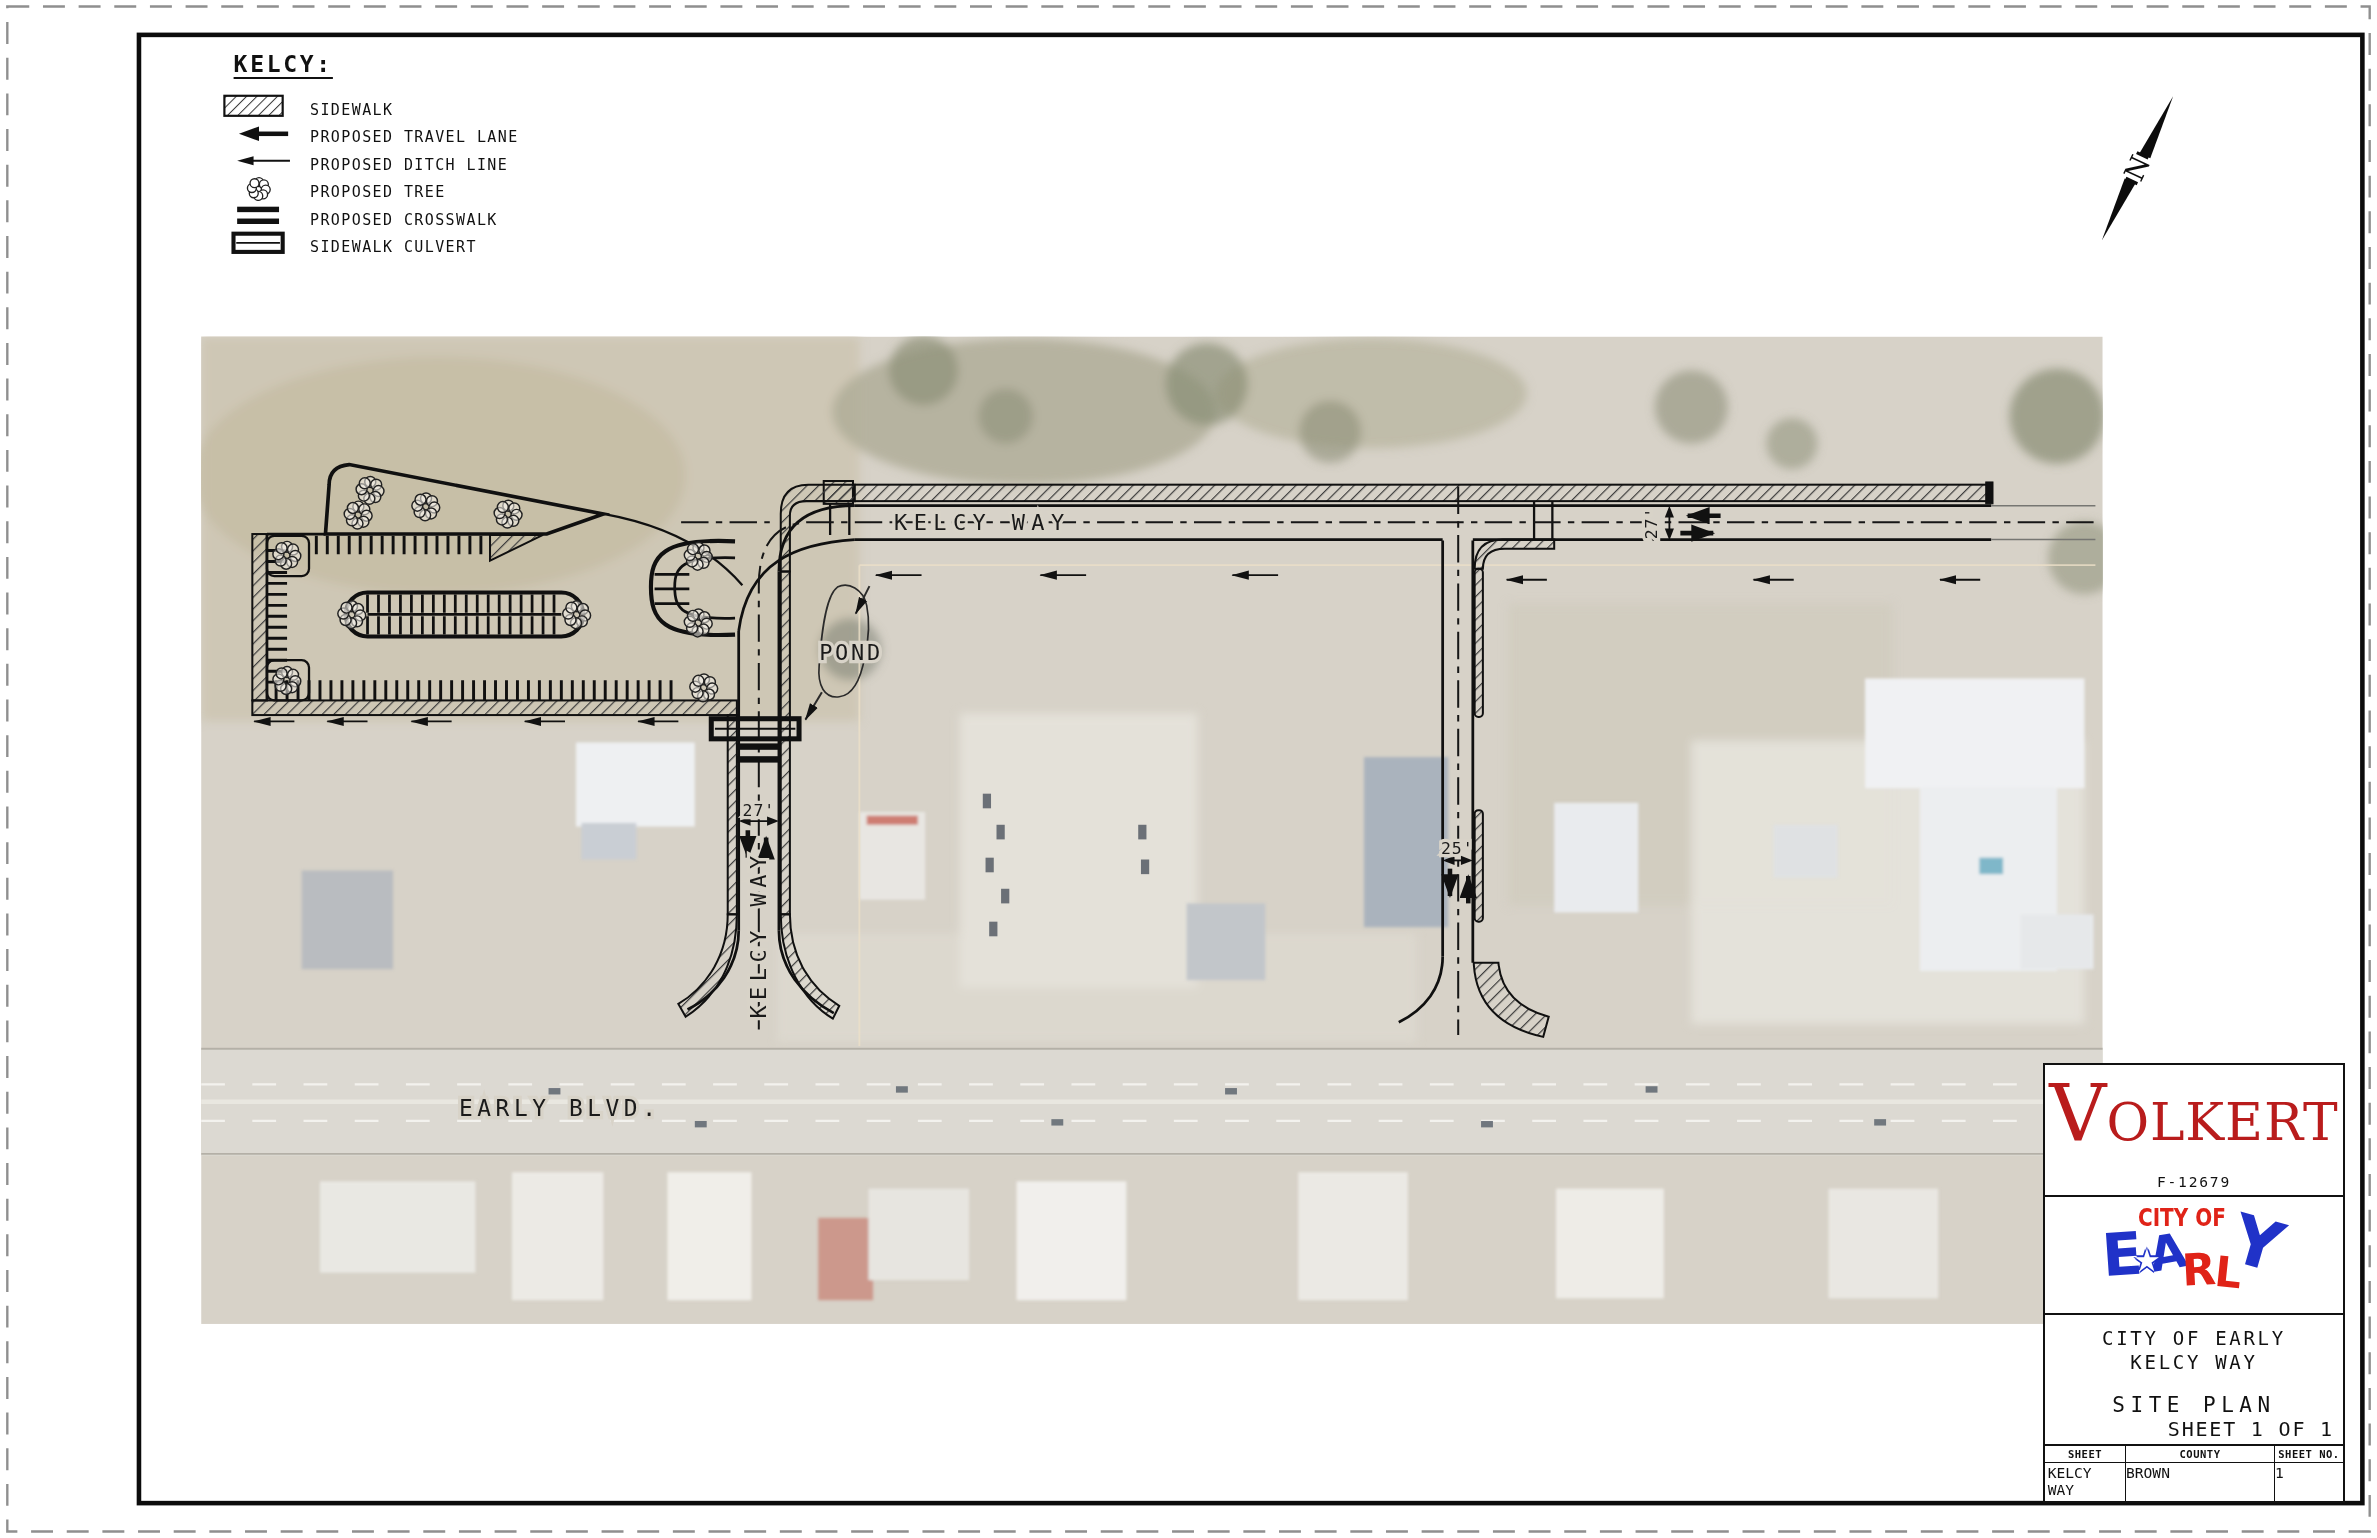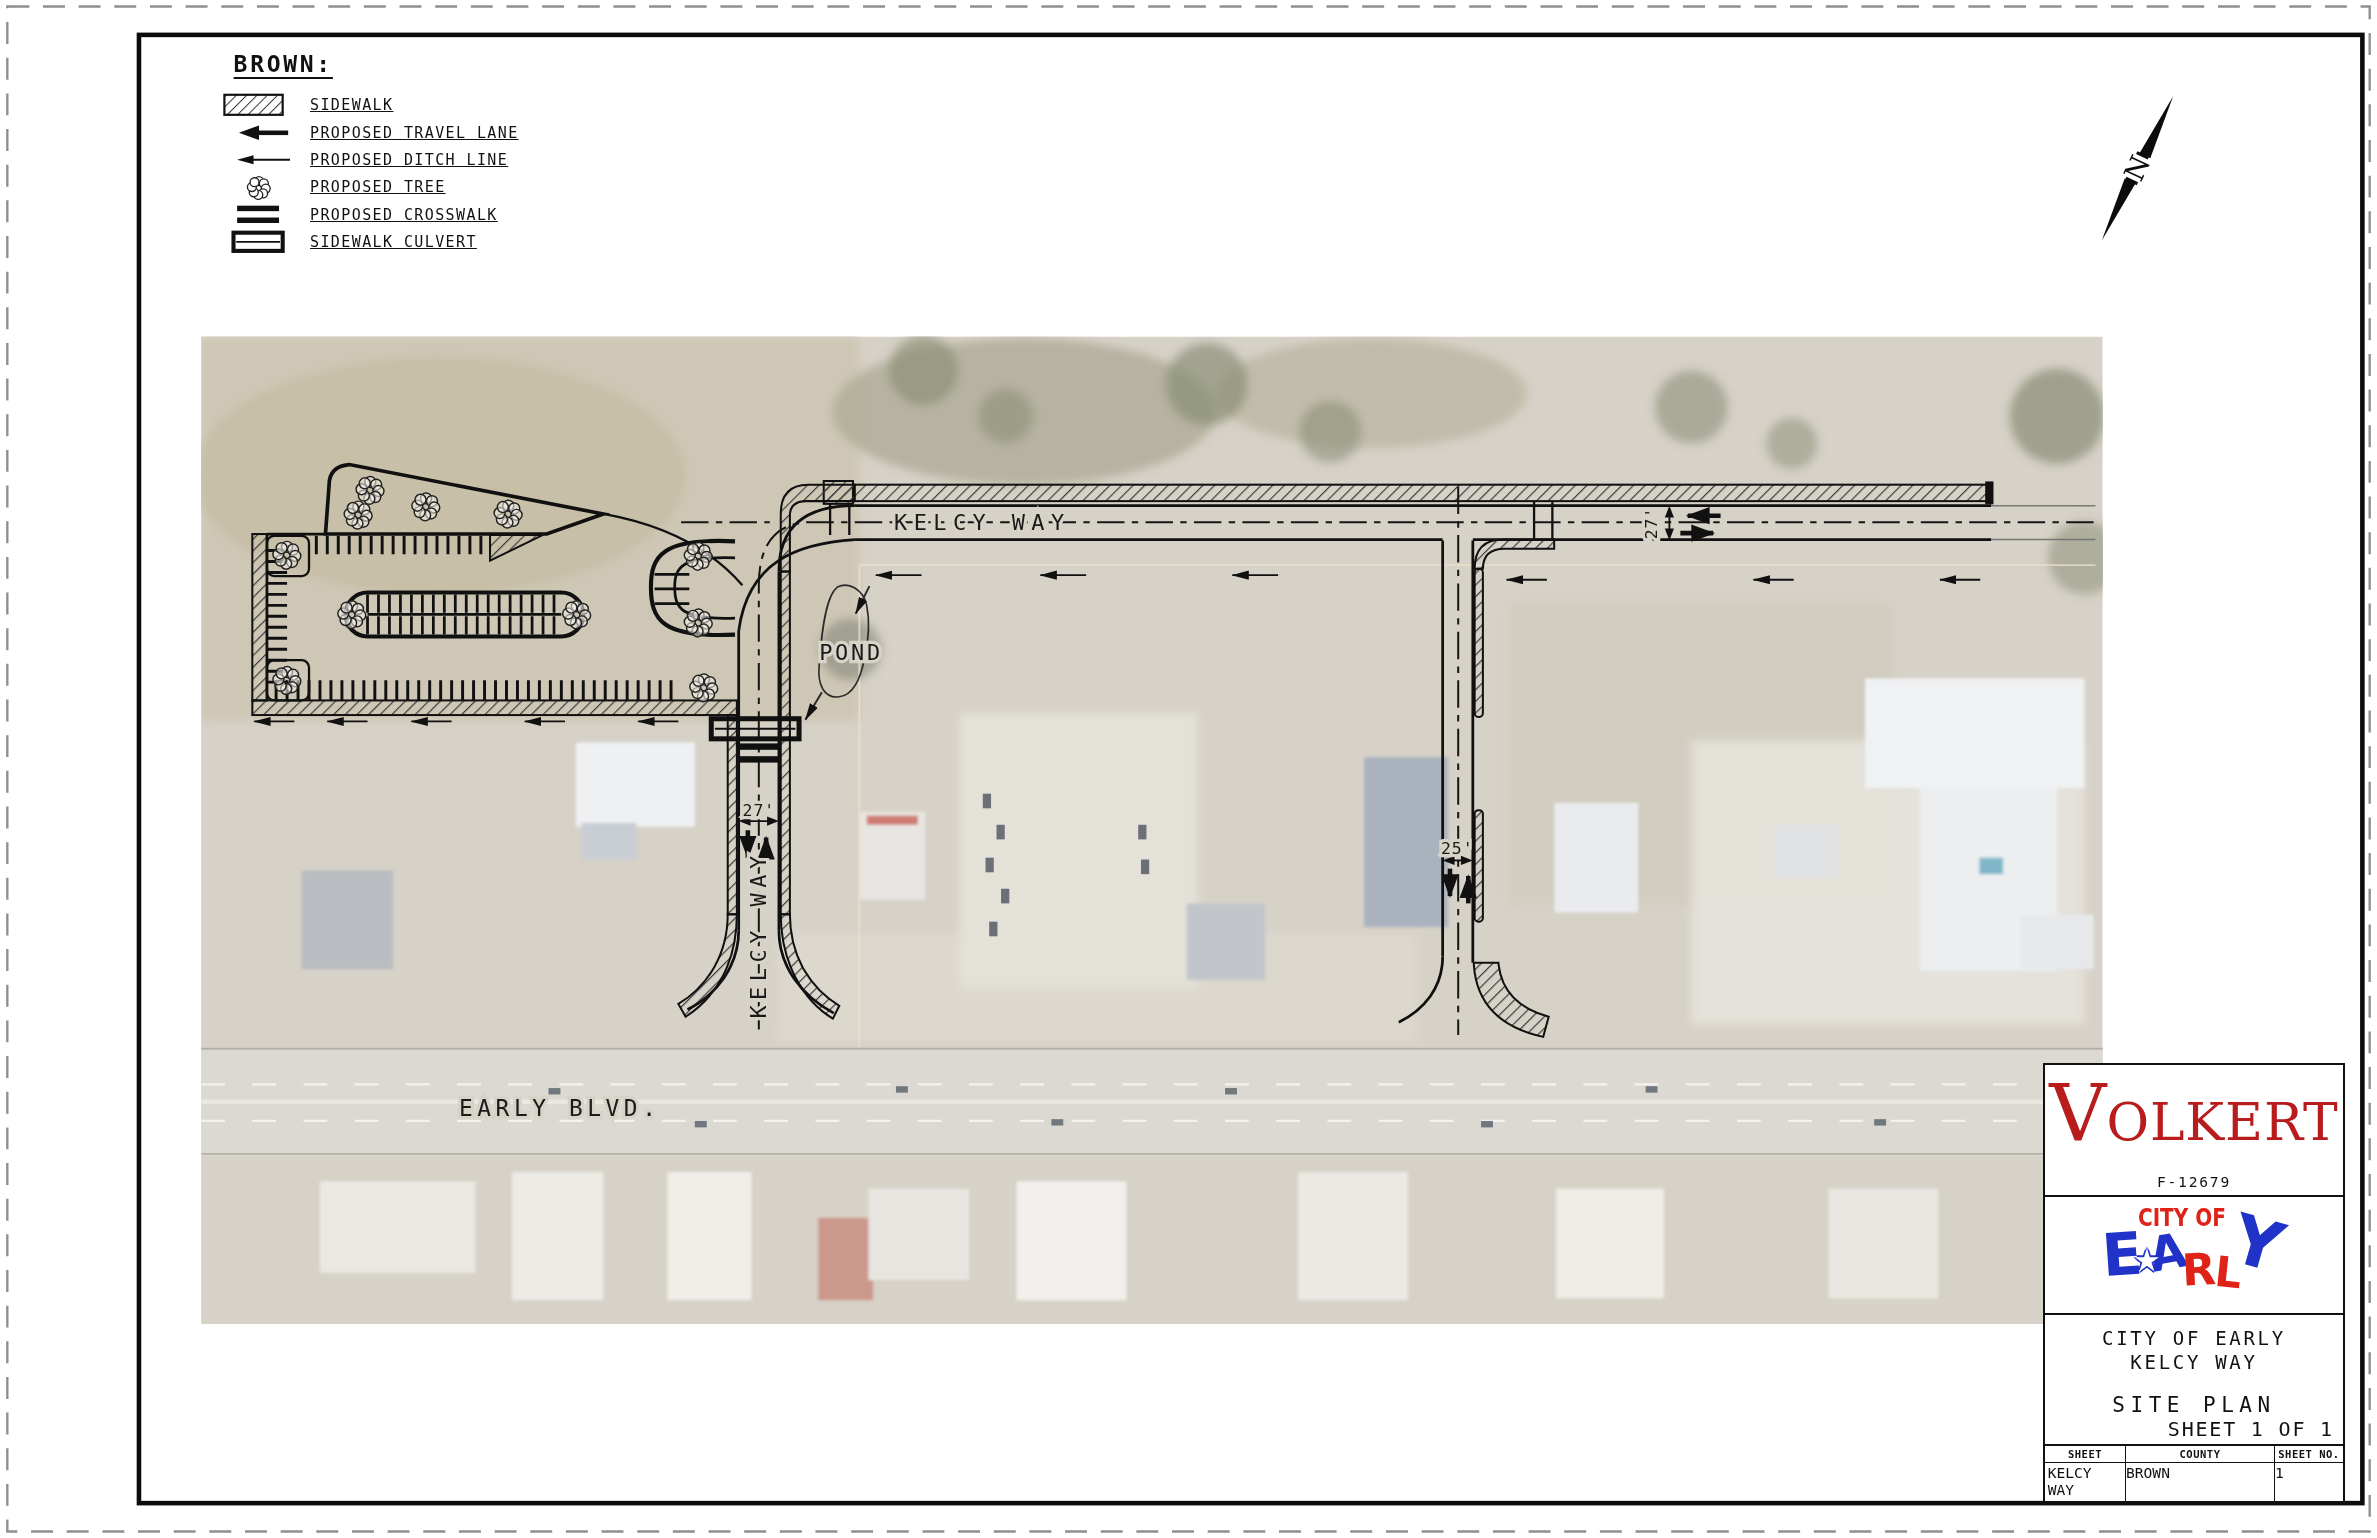--- a/index.html
+++ b/index.html
@@ -3,21 +3,21 @@
 <meta charset="utf-8">
 <style>
   html,body{margin:0;padding:0;background:#fff;}
   body{width:2377px;height:1538px;position:relative;overflow:hidden;
        font-family:"DejaVu Sans Mono",monospace;color:#111;}
   .abs{position:absolute;}
   
   #legend{left:208px;top:51px;width:384px;}
   #legend .lg-title{font-size:23px;letter-spacing:2.7px;text-decoration:underline;
       text-underline-offset:4.6px;margin:0 0 14.6px 25.6px;font-weight:bold;}
-  .lg-row{display:flex;align-items:center;height:27.4px;text-decoration:underline;}
+  .lg-row{display:flex;align-items:flex-end;height:27.4px;}
   .lg-sym{width:102px;height:25.6px;flex:0 0 102px;}
   .lg-label{font-size:15px;letter-spacing:1.4px;}
   
   #tblock{left:2043px;top:1063px;width:302px;height:440px;background:#fff;
       border:2.7px solid #111;box-sizing:border-box;display:flex;flex-direction:column;}
   .tb-sec1{height:134px;border-bottom:2.7px solid #111;display:flex;flex-direction:column;
       align-items:center;justify-content:space-between;padding:9.1px 0 5.5px 0;box-sizing:border-box;}
   .volkert{font-family:"DejaVu Serif",serif;color:#b91c1c;line-height:1;white-space:nowrap;}
   .volkert .v1{font-size:79px;}
   .volkert .v2{font-size:52px;letter-spacing:0.9px;}
@@ -299,21 +299,21 @@
   <g transform="translate(2338,184) rotate(25)">
     <polygon points="2,-88 8,-16 -5,-16" fill="#0c0c0c"></polygon>
     <rect x="-8" y="-17" width="14" height="3.5" fill="#0c0c0c"></rect>
     <polygon points="-2,88 5,16 -8,16" fill="#0c0c0c"></polygon>
     <rect x="-7" y="13.5" width="14" height="3.5" fill="#0c0c0c"></rect>
     <text transform="rotate(-90)" x="0" y="10" text-anchor="middle" font-family="DejaVu Serif, serif" font-size="30" fill="#0c0c0c">N</text>
   </g>
 </svg>
 
 <div id="legend" class="abs">
-  <div class="lg-title">BROWN:</div>
+  <div class="lg-title">KELCY:</div>
 
   <div class="lg-row">
     <svg class="lg-sym" viewBox="0 0 112 28">
       <defs>
           <pattern id="hb2" width="8" height="8" patternUnits="userSpaceOnUse" patternTransform="rotate(45)">
         <line x1="0" y1="0" x2="0" y2="8" stroke="#333" stroke-width="2.2"></line>
           </pattern>
         </defs>
       <rect x="18" y="3" width="64" height="22" fill="url(#hb2)" stroke="#111" stroke-width="2.4"></rect>
     </svg>

